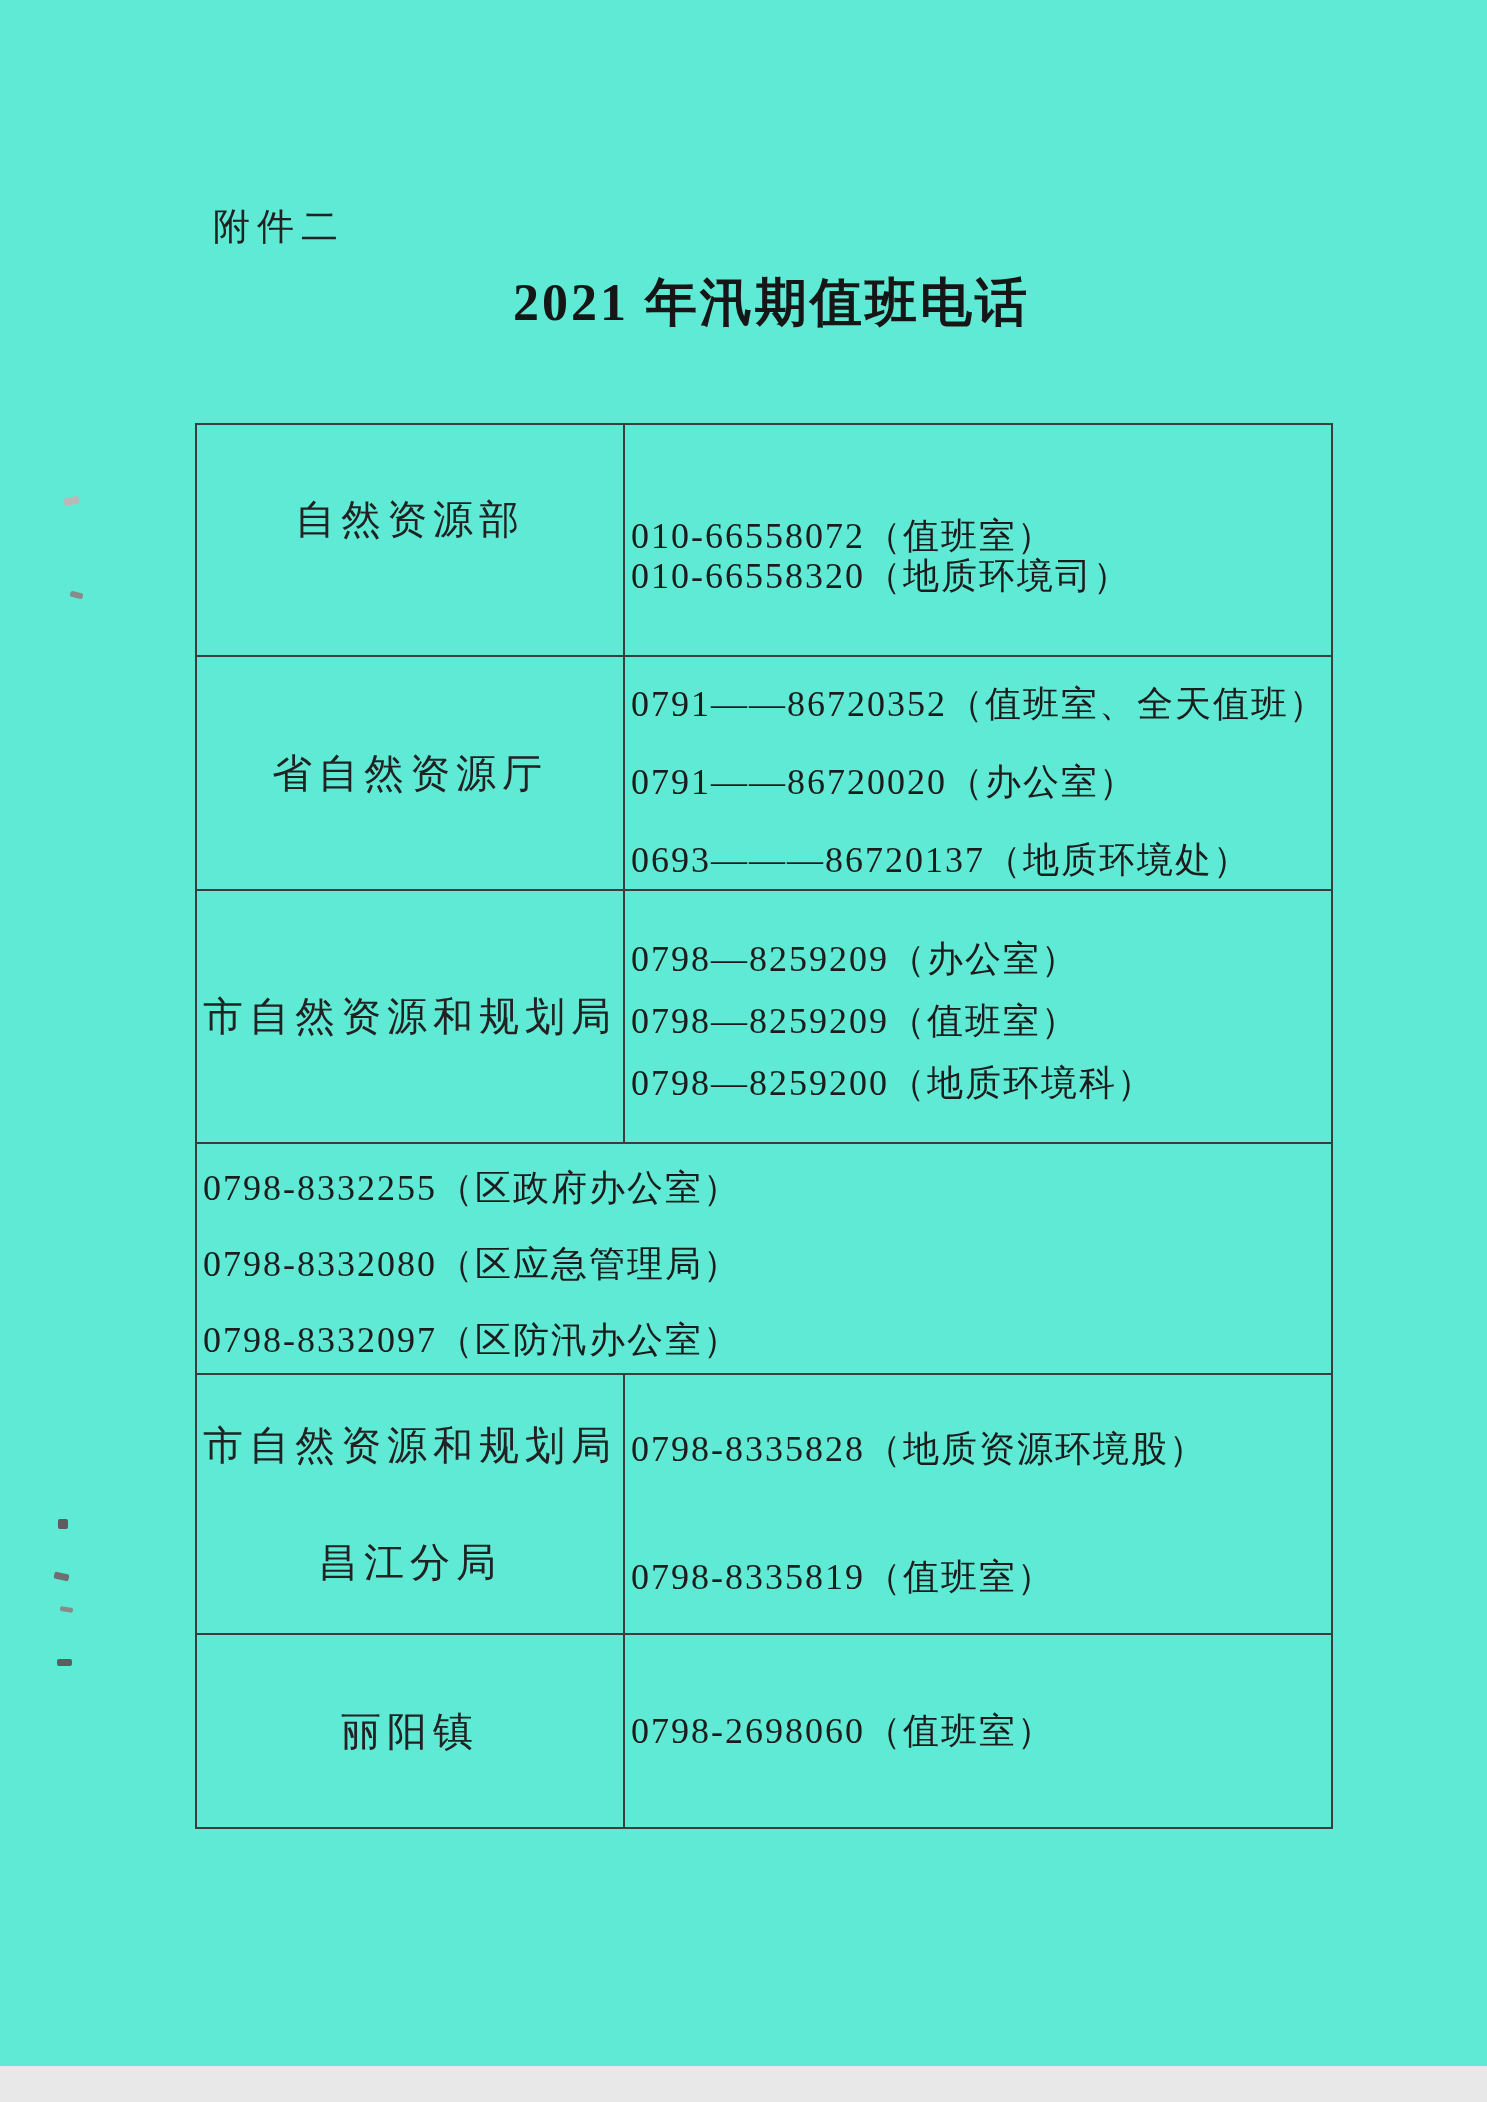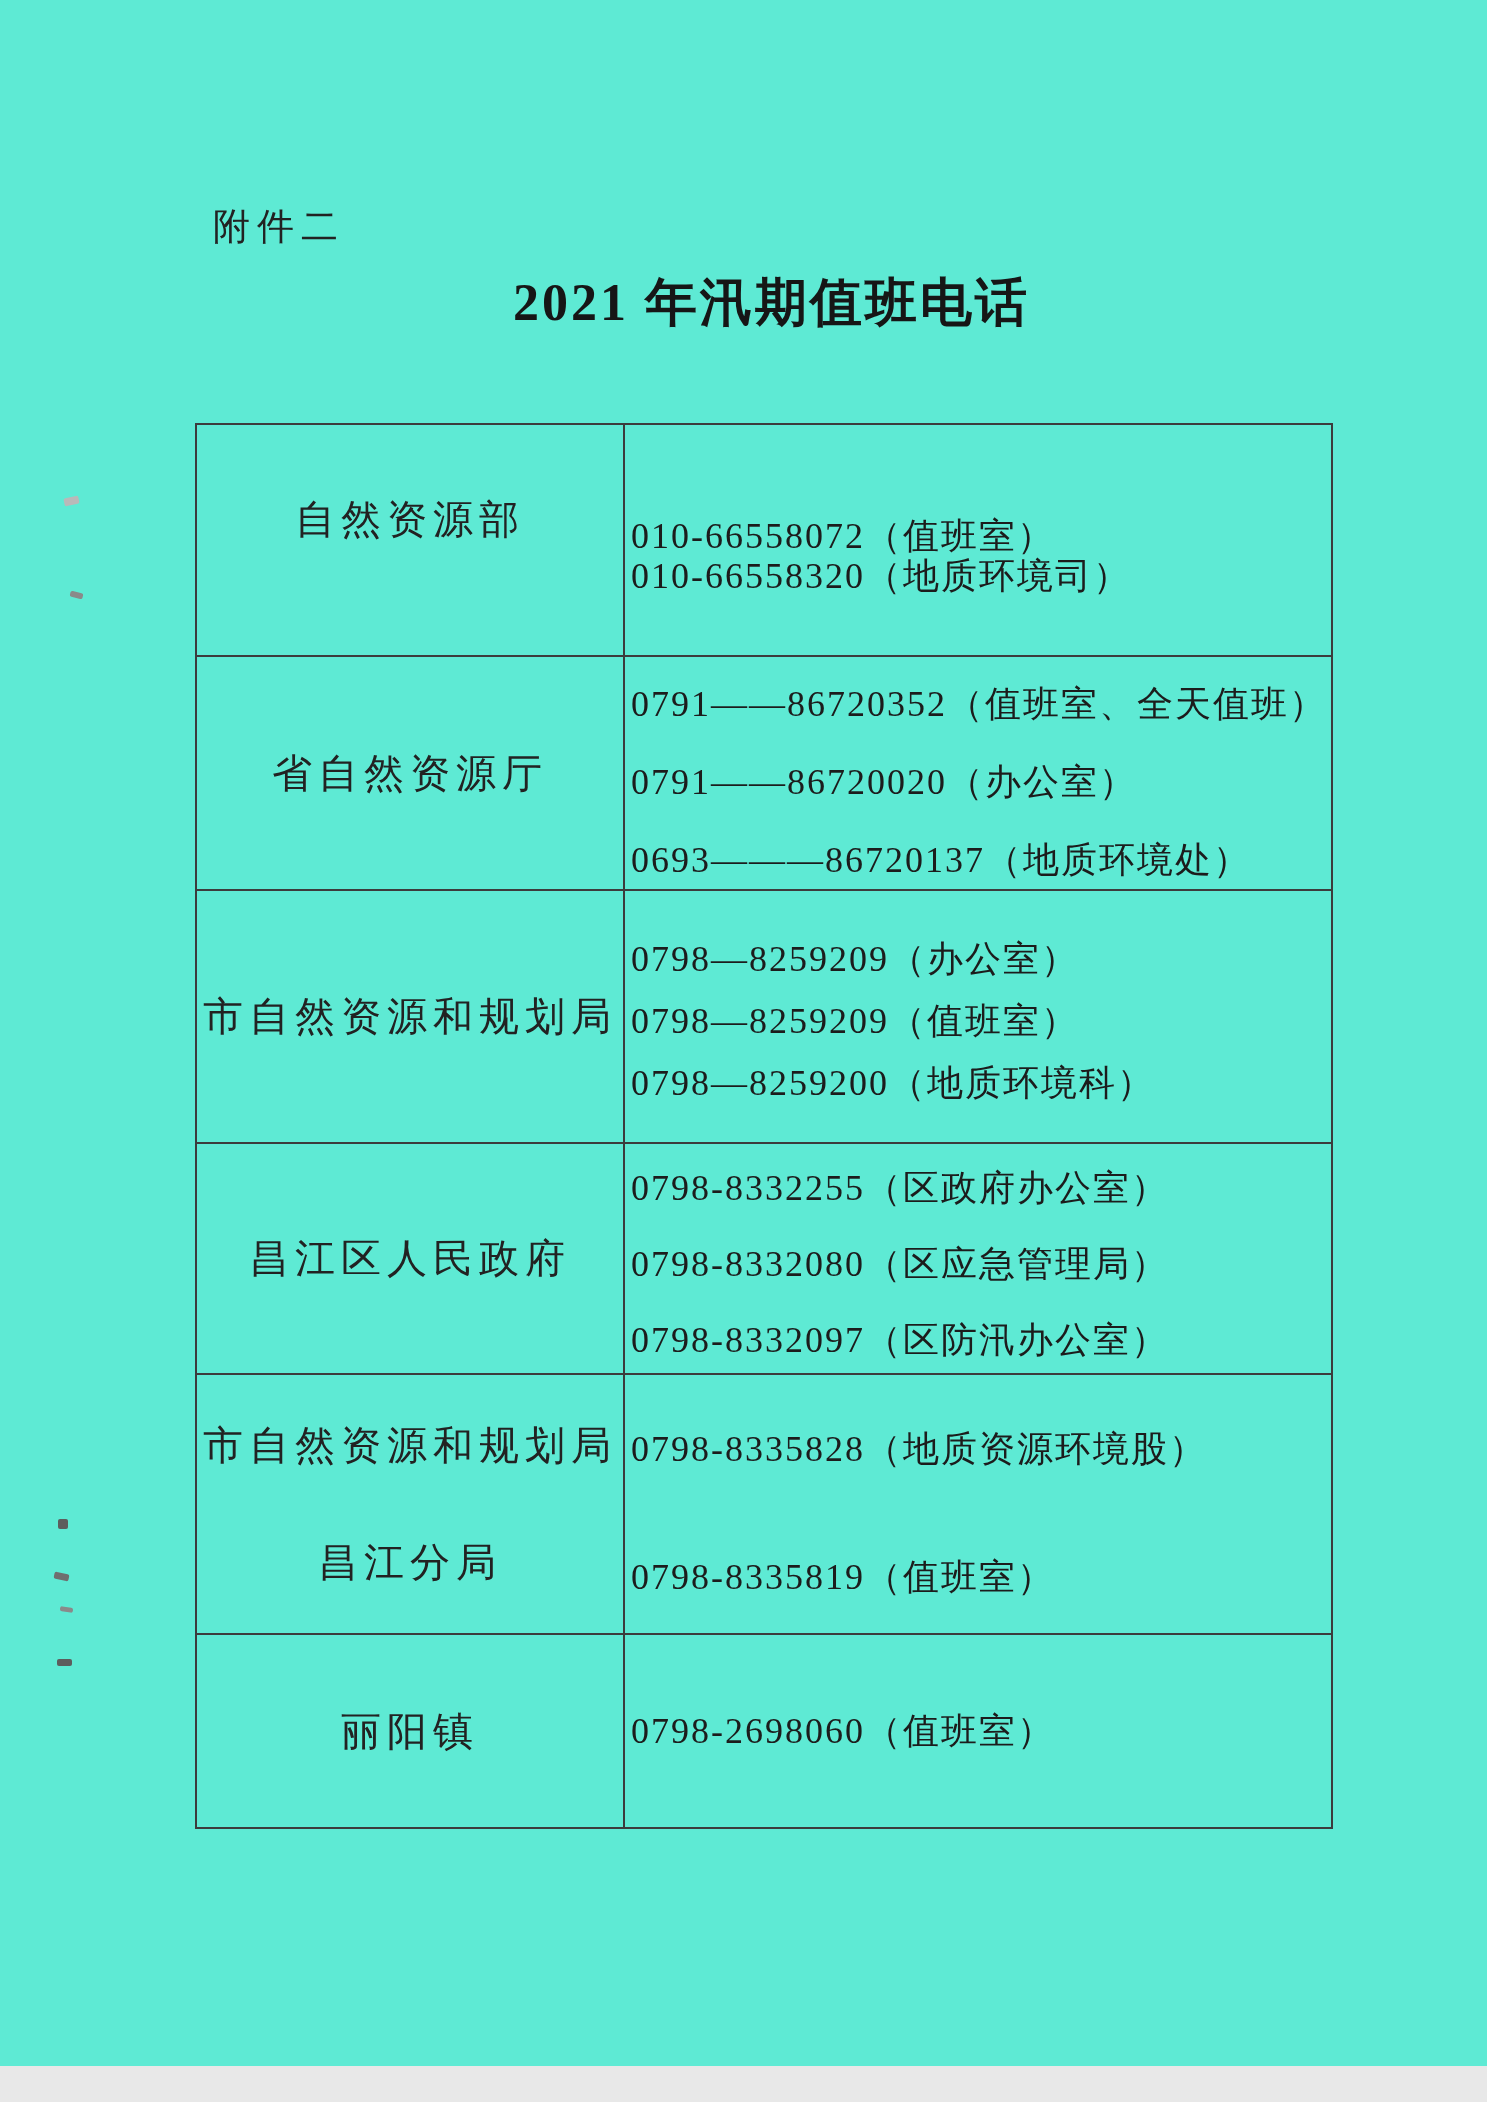--- a/index.html
+++ b/index.html
@@ -126,23 +126,20 @@
         <div class="org-line">市自然资源和规划局</div>
       </div>
       <div class="cell phones">
         <div class="phone">0798—8259209（办公室）</div>
         <div class="phone">0798—8259209（值班室）</div>
         <div class="phone">0798—8259200（地质环境科）</div>
       </div>
     </div>
 
     <div class="row r4">
-      <div class="cell org">
-        <div class="org-line">昌江区人民政府</div>
-      </div>
       <div class="cell phones">
         <div class="phone">0798-8332255（区政府办公室）</div>
         <div class="phone">0798-8332080（区应急管理局）</div>
         <div class="phone">0798-8332097（区防汛办公室）</div>
       </div>
     </div>
 
     <div class="row r5">
       <div class="cell org">
         <div class="org-line">市自然资源和规划局</div>

